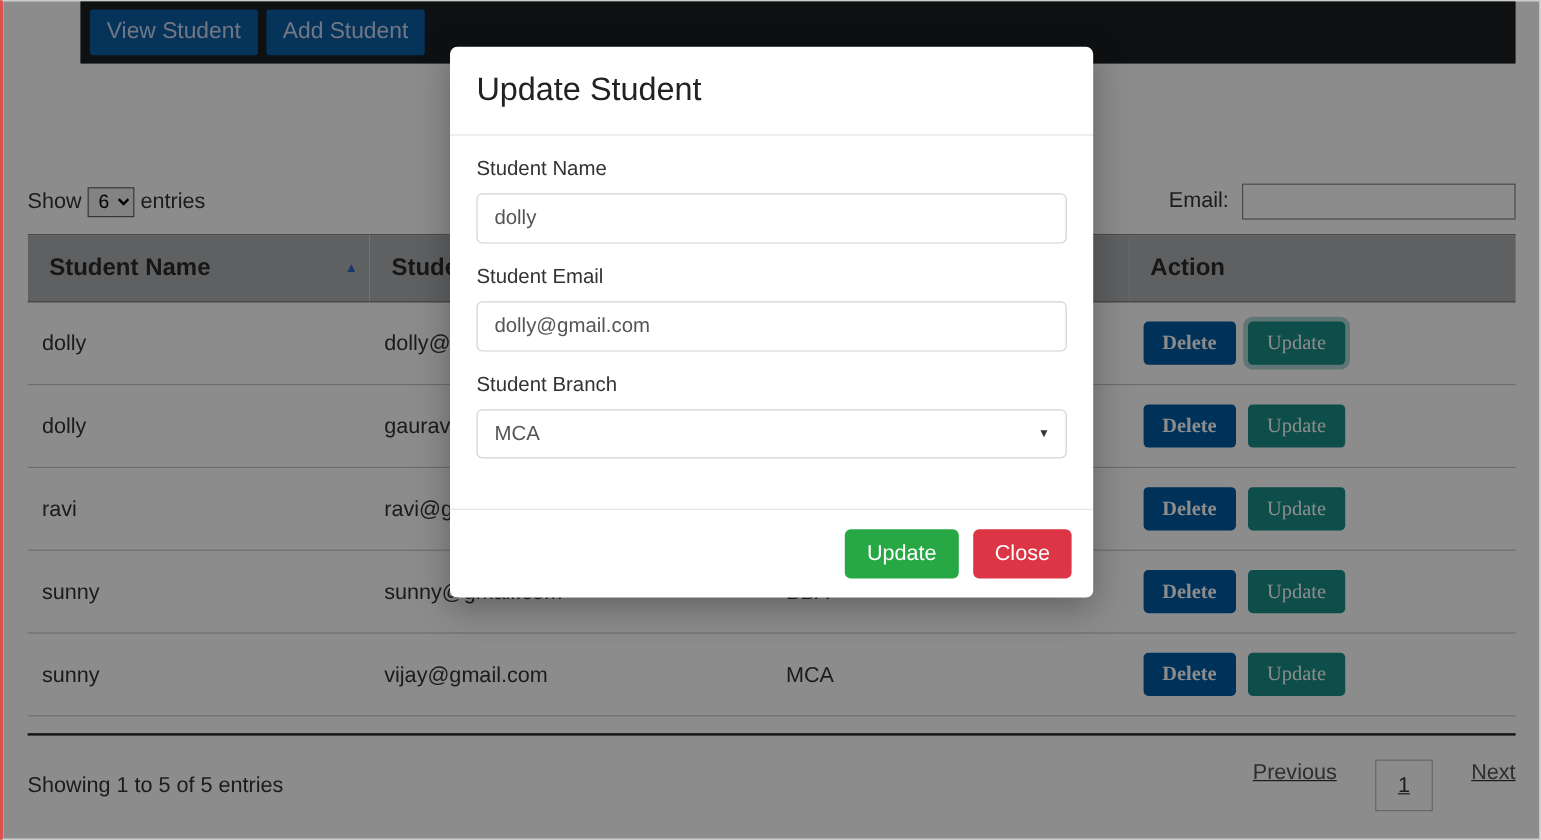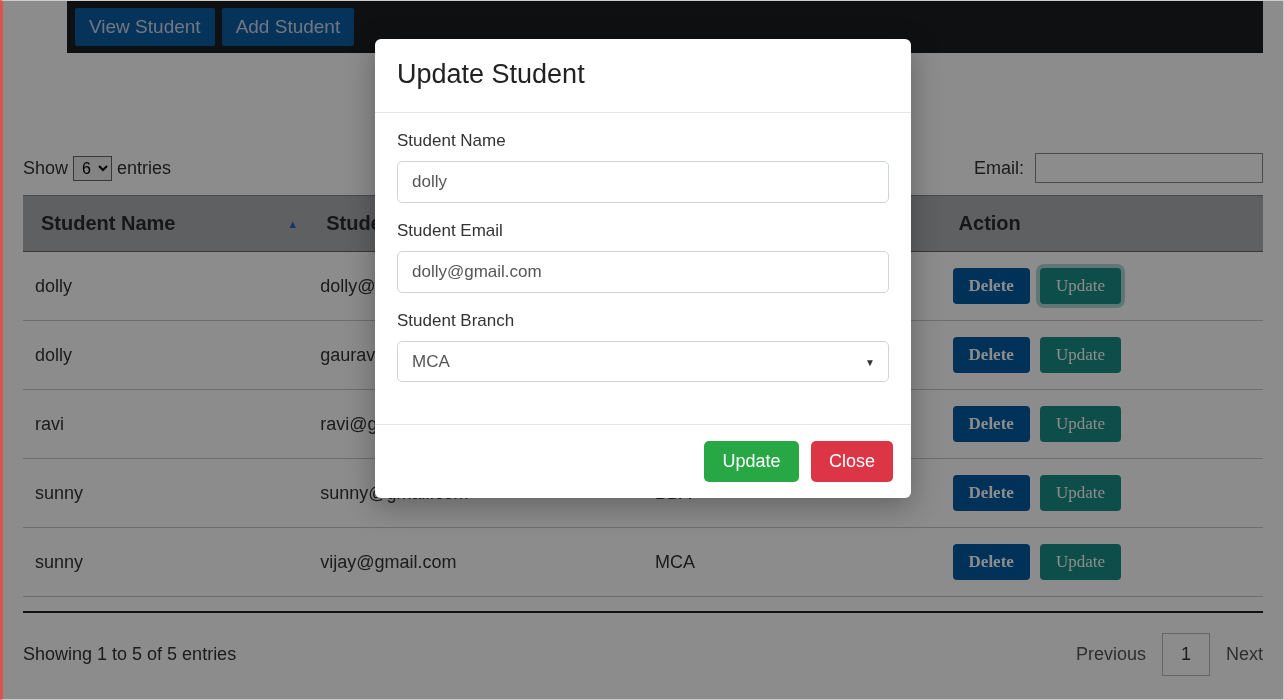--- a/index.html
+++ b/index.html
@@ -102,22 +102,23 @@
     justify-content: space-between;
     align-items: center;
     border-top: 2px solid #222;
     padding-top: 20px;
     margin-top: 14px;
     font-size: 18px;
     color: #333;
   }
   .paginator {
     display: flex;
-    align-items: center;
-    gap: 16px;
+    align-items: flex-start;
+    gap: 32px;
+    text-decoration: underline;
   }
   .paginator .page-num {
     border: 1px solid #bbb;
     padding: 10px 18px;
     font-size: 18px;
   }
   .paginator .pg-link { color: #555; }
 
   
   .overlay {

